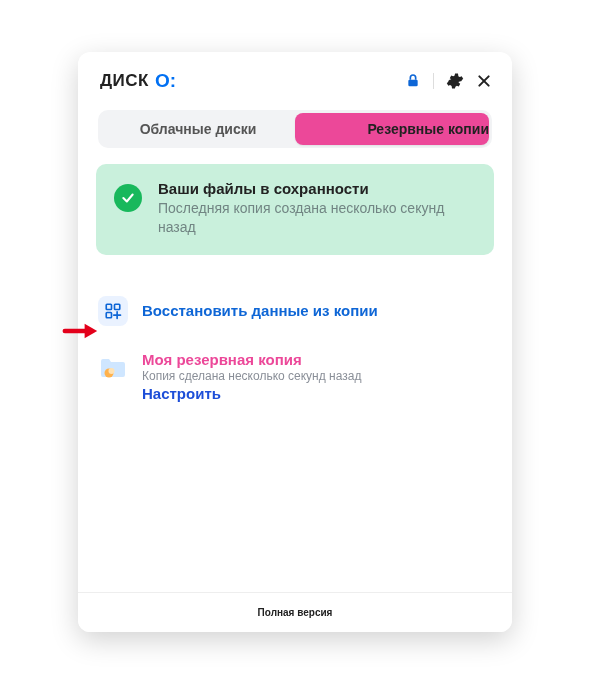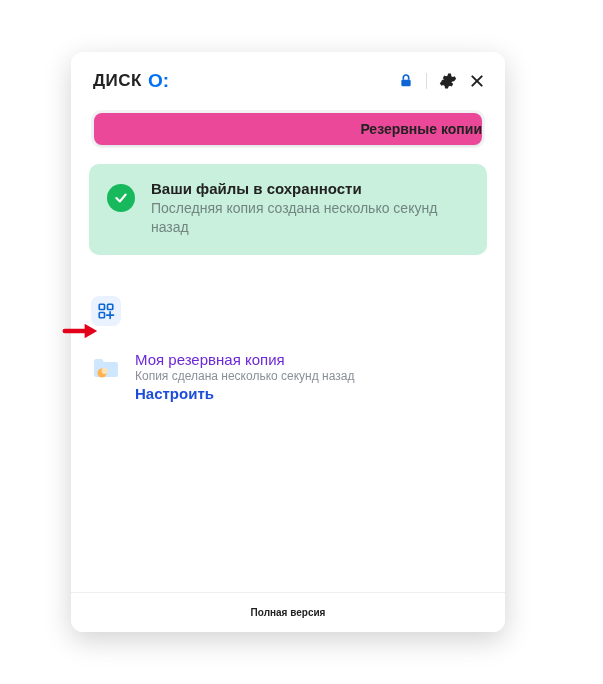--- a/index.html
+++ b/index.html
@@ -6,21 +6,21 @@
     body {
       font-family: -apple-system, BlinkMacSystemFont, "Segoe UI", Arial, sans-serif;
       background: #fff;
       width: 603px;
       height: 684px;
       position: relative;
     }
     .window {
       position: absolute;
       top: 52px;
-      left: 71px;
+      left: 78px;
       width: 434px;
       height: 580px;
       background: #fff;
       border-radius: 12px;
       box-shadow: 0 8px 28px rgba(0,0,0,0.18);
       display: flex;
       flex-direction: column;
       overflow: hidden;
     }
     .header {
@@ -155,22 +155,22 @@
       width: 30px;
       height: 30px;
       display: flex;
       align-items: center;
       justify-content: center;
       flex-shrink: 0;
       margin-top: 2px;
     }
     .backup-title {
       font-size: 15px;
-      font-weight: 400;
-      color: #6d28d9;
+      font-weight: 700;
+      color: #ec4899;
       margin-bottom: 1px;
     }
     .backup-sub {
       font-size: 12px;
       color: #8a8f98;
       margin-bottom: 2px;
     }
     .backup-configure {
       font-size: 15px;
       font-weight: 600;
@@ -222,20 +222,21 @@
       <span class="icon-btn">
         <svg width="16" height="16" viewBox="0 0 24 24" stroke="#222" stroke-width="3" stroke-linecap="round">
           <line x1="5" y1="5" x2="19" y2="19"></line>
           <line x1="19" y1="5" x2="5" y2="19"></line>
         </svg>
       </span>
     </div>
   </div>
 
   <div class="tabs">
+    <div class="tab">Облачные диски</div>
     <div class="tab active">Резервные копии</div>
   </div>
 
   <div class="body">
 
     <div class="status-card">
       <div class="status-check">
         <svg width="14" height="14" viewBox="0 0 24 24" fill="none" stroke="#fff" stroke-width="3.5" stroke-linecap="round" stroke-linejoin="round">
           <polyline points="4 12 10 18 20 6"></polyline>
         </svg>
@@ -250,20 +251,21 @@
     <div class="action-row">
       <div class="action-icon-box">
         <svg width="18" height="18" viewBox="0 0 24 24" fill="none" stroke="#0e66d6" stroke-width="2.2" stroke-linecap="round" stroke-linejoin="round">
           <rect x="3" y="3" width="7" height="7" rx="1"></rect>
           <rect x="14" y="3" width="7" height="7" rx="1"></rect>
           <rect x="3" y="14" width="7" height="7" rx="1"></rect>
           <line x1="17.5" y1="13" x2="17.5" y2="22"></line>
           <line x1="13" y1="17.5" x2="22" y2="17.5"></line>
         </svg>
       </div>
+      <span class="action-label">Восстановить данные из копии</span>
     </div>
 
     <div class="backup-row">
       <div class="folder-icon-box">
         <svg width="28" height="24" viewBox="0 0 28 24">
           <path d="M2 5a2 2 0 0 1 2-2h6l2 3h12a2 2 0 0 1 2 2v11a2 2 0 0 1-2 2H4a2 2 0 0 1-2-2V5z" fill="#cfe6ff"></path>
           <circle cx="10" cy="17" r="4.5" fill="#ffb24d"></circle>
           <circle cx="12.5" cy="15" r="3" fill="#ffe2b3"></circle>
         </svg>
       </div>

